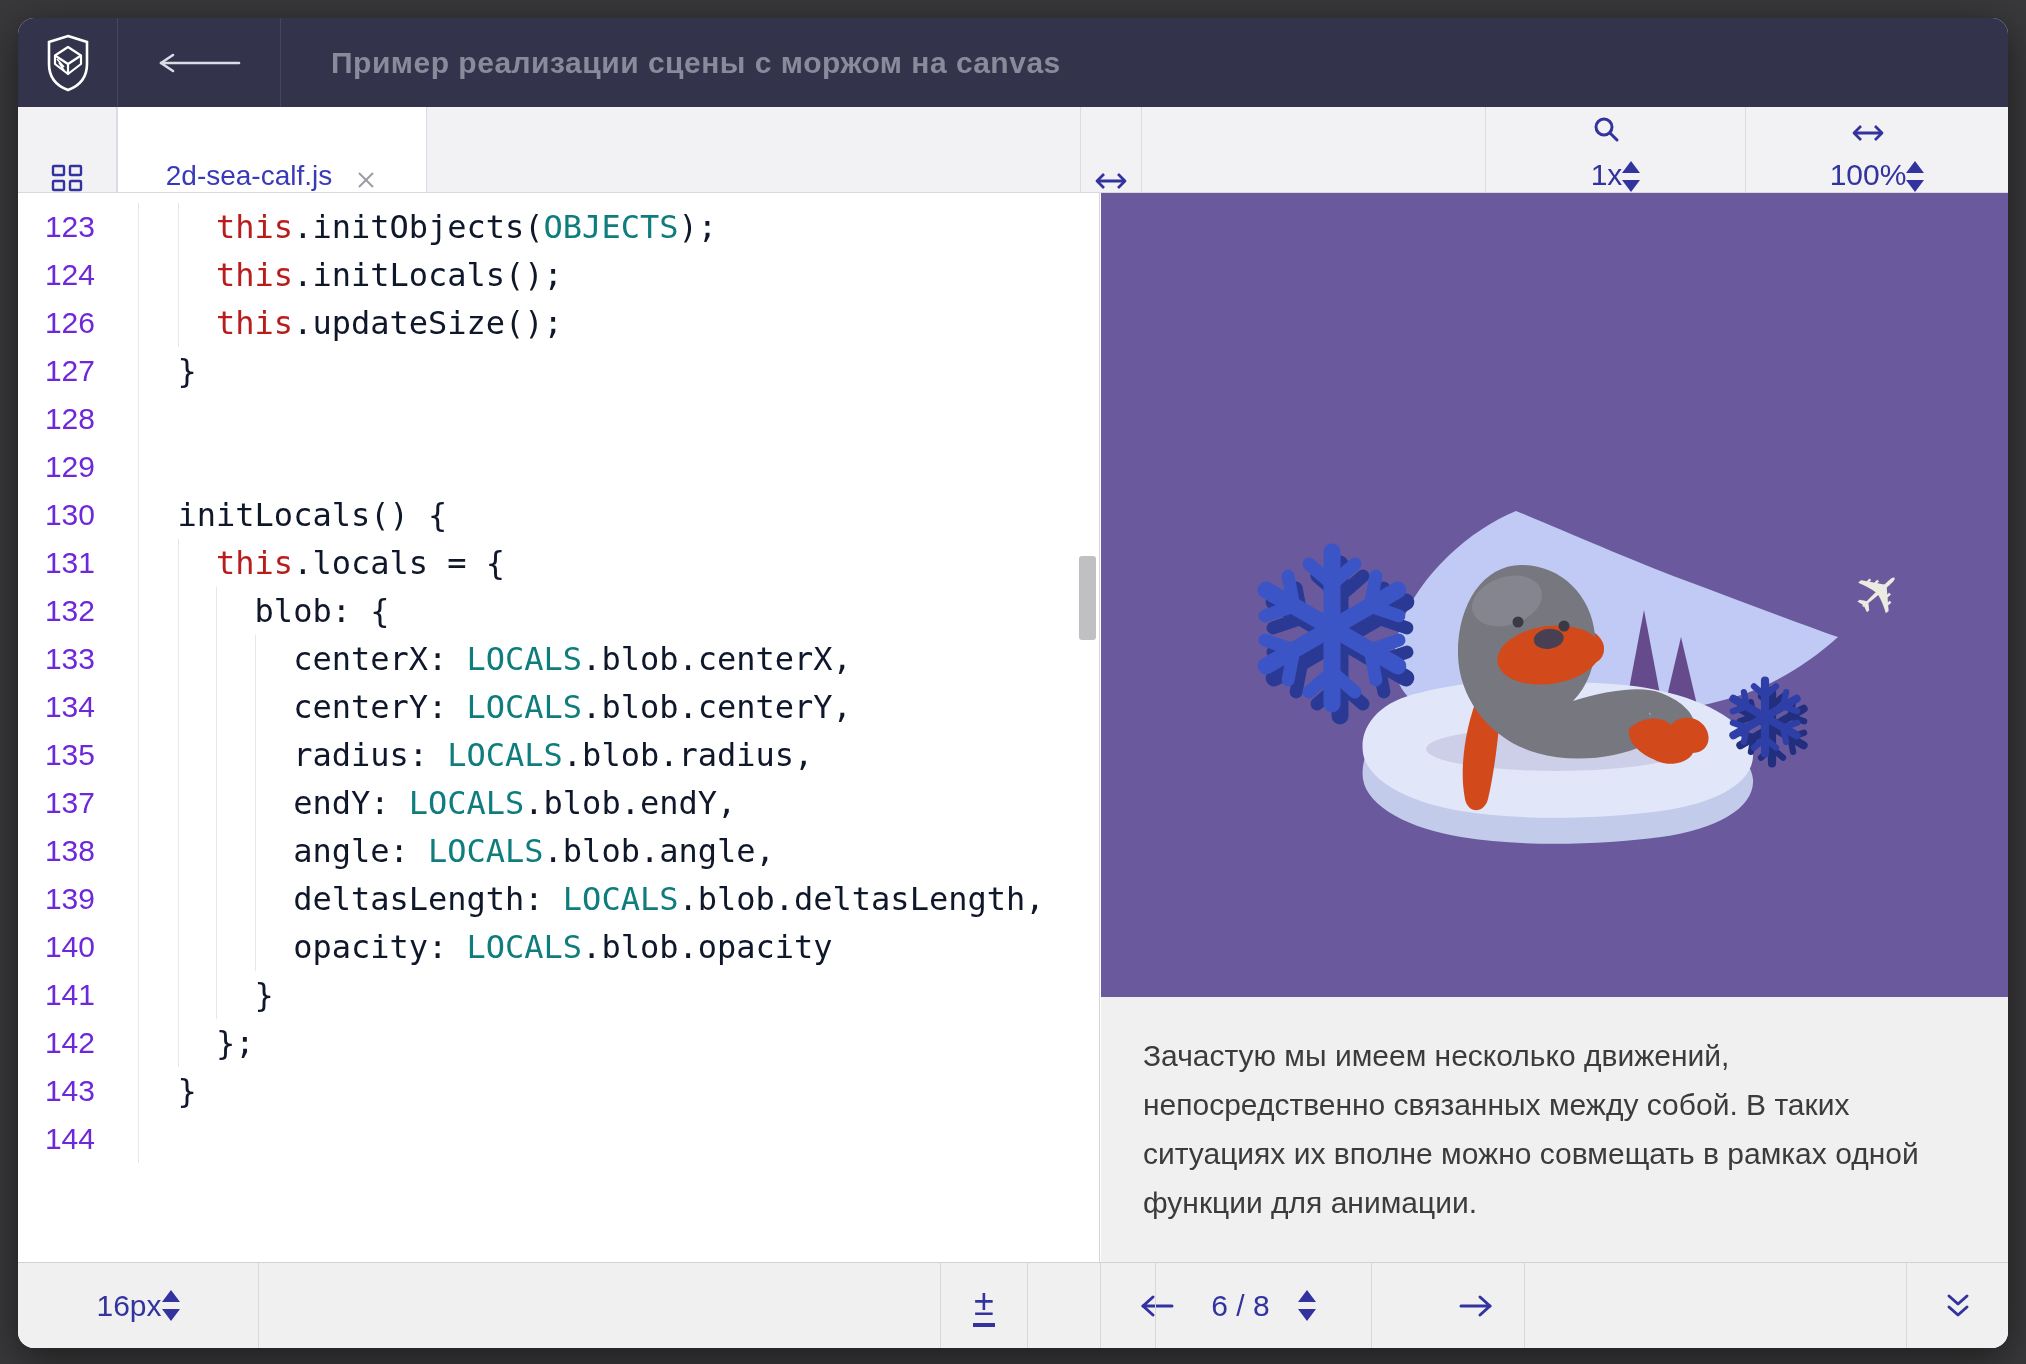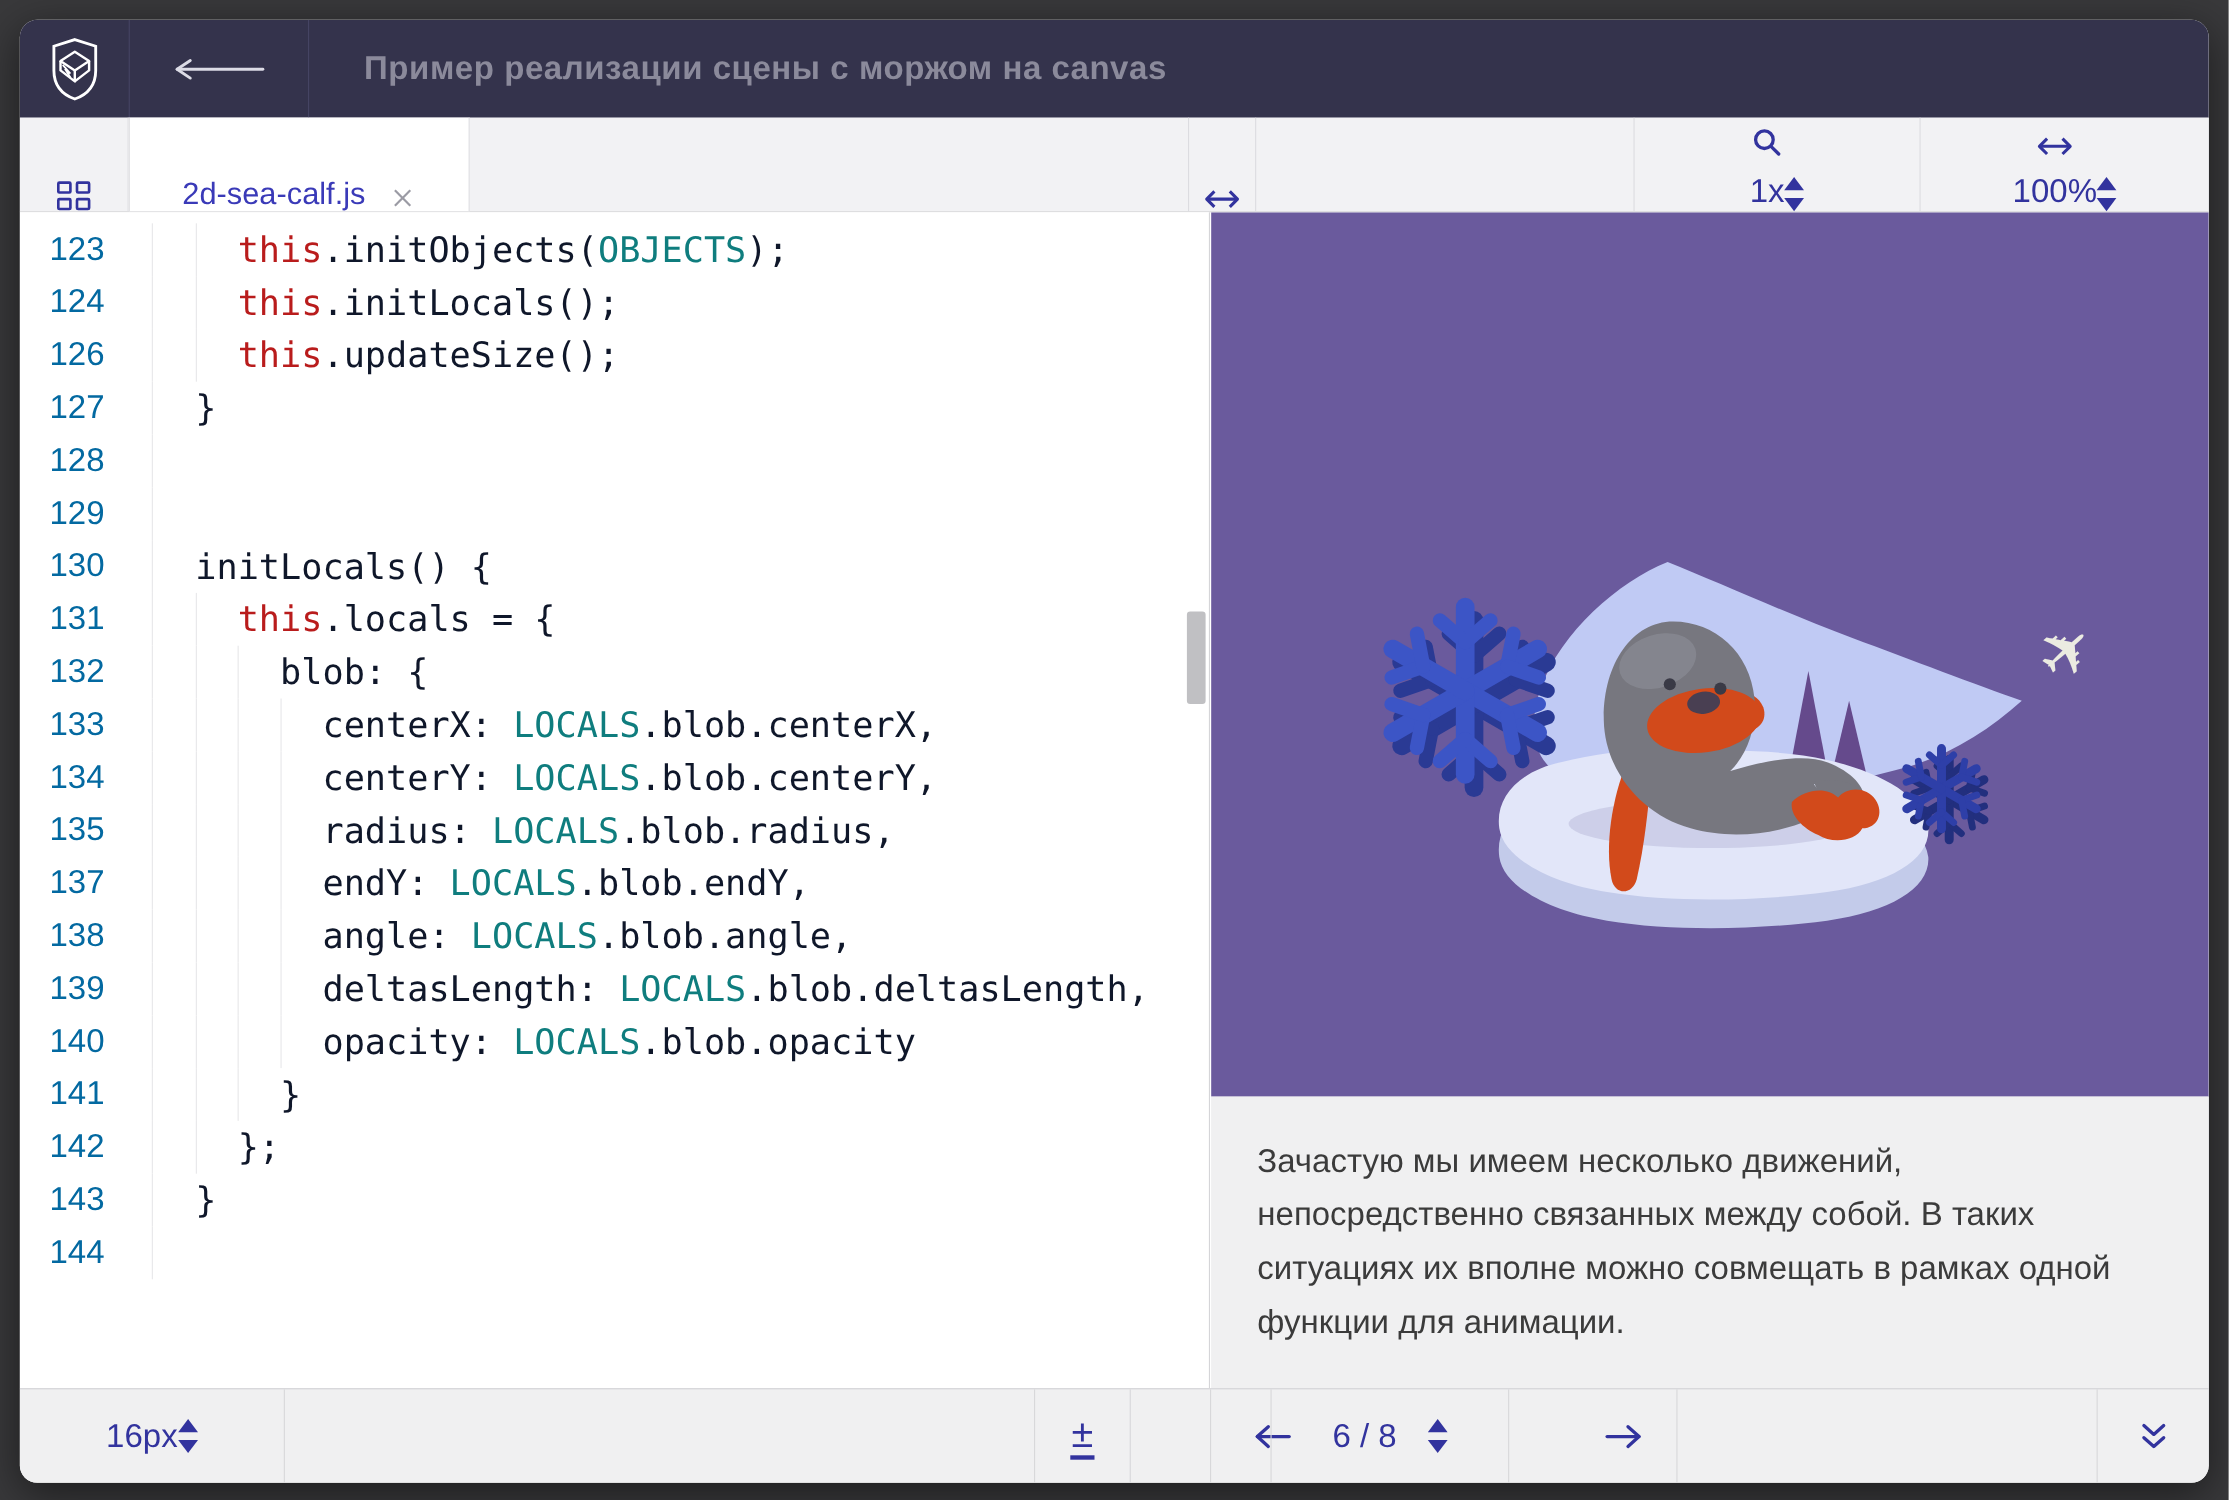--- a/index.html
+++ b/index.html
@@ -33,21 +33,21 @@
   
   .spinner{display:flex;flex-direction:column;gap:7px;align-items:center;cursor:pointer;}
   .tri-up{width:0;height:0;border-left:9px solid transparent;border-right:9px solid transparent;border-bottom:12px solid #32339e;}
   .tri-down{width:0;height:0;border-left:9px solid transparent;border-right:9px solid transparent;border-top:12px solid #32339e;}
   
   .editor{position:absolute;left:0;top:175px;width:1082px;height:1069px;background:#ffffff;border-right:1px solid #d5d5d8;box-sizing:border-box;overflow:hidden;}
   .code-lines{position:absolute;left:0;top:10px;width:100%;}
   .line{display:flex;height:48px;}
   .ln{
     width:77px;text-align:right;flex:none;
-    font-family:"Liberation Sans",sans-serif;font-size:30px;line-height:48px;color:#0369a1;
+    font-family:"Liberation Sans",sans-serif;font-size:30px;line-height:48px;color:#6d28d9;
   }
   .code{
     position:relative;flex:1;margin-left:43px;border-left:1px solid #e7e7e9;
     font-family:"DejaVu Sans Mono",monospace;font-size:32px;line-height:48px;
     white-space:pre;color:#1a1a1a;
   }
   .guide{position:absolute;top:0;bottom:0;width:1px;background:#e7e7e9;}
   .tok-k{color:#b91c1c;}
   .tok-c{color:#0f7d7e;}
   .tok-p{color:#0f172a;}

